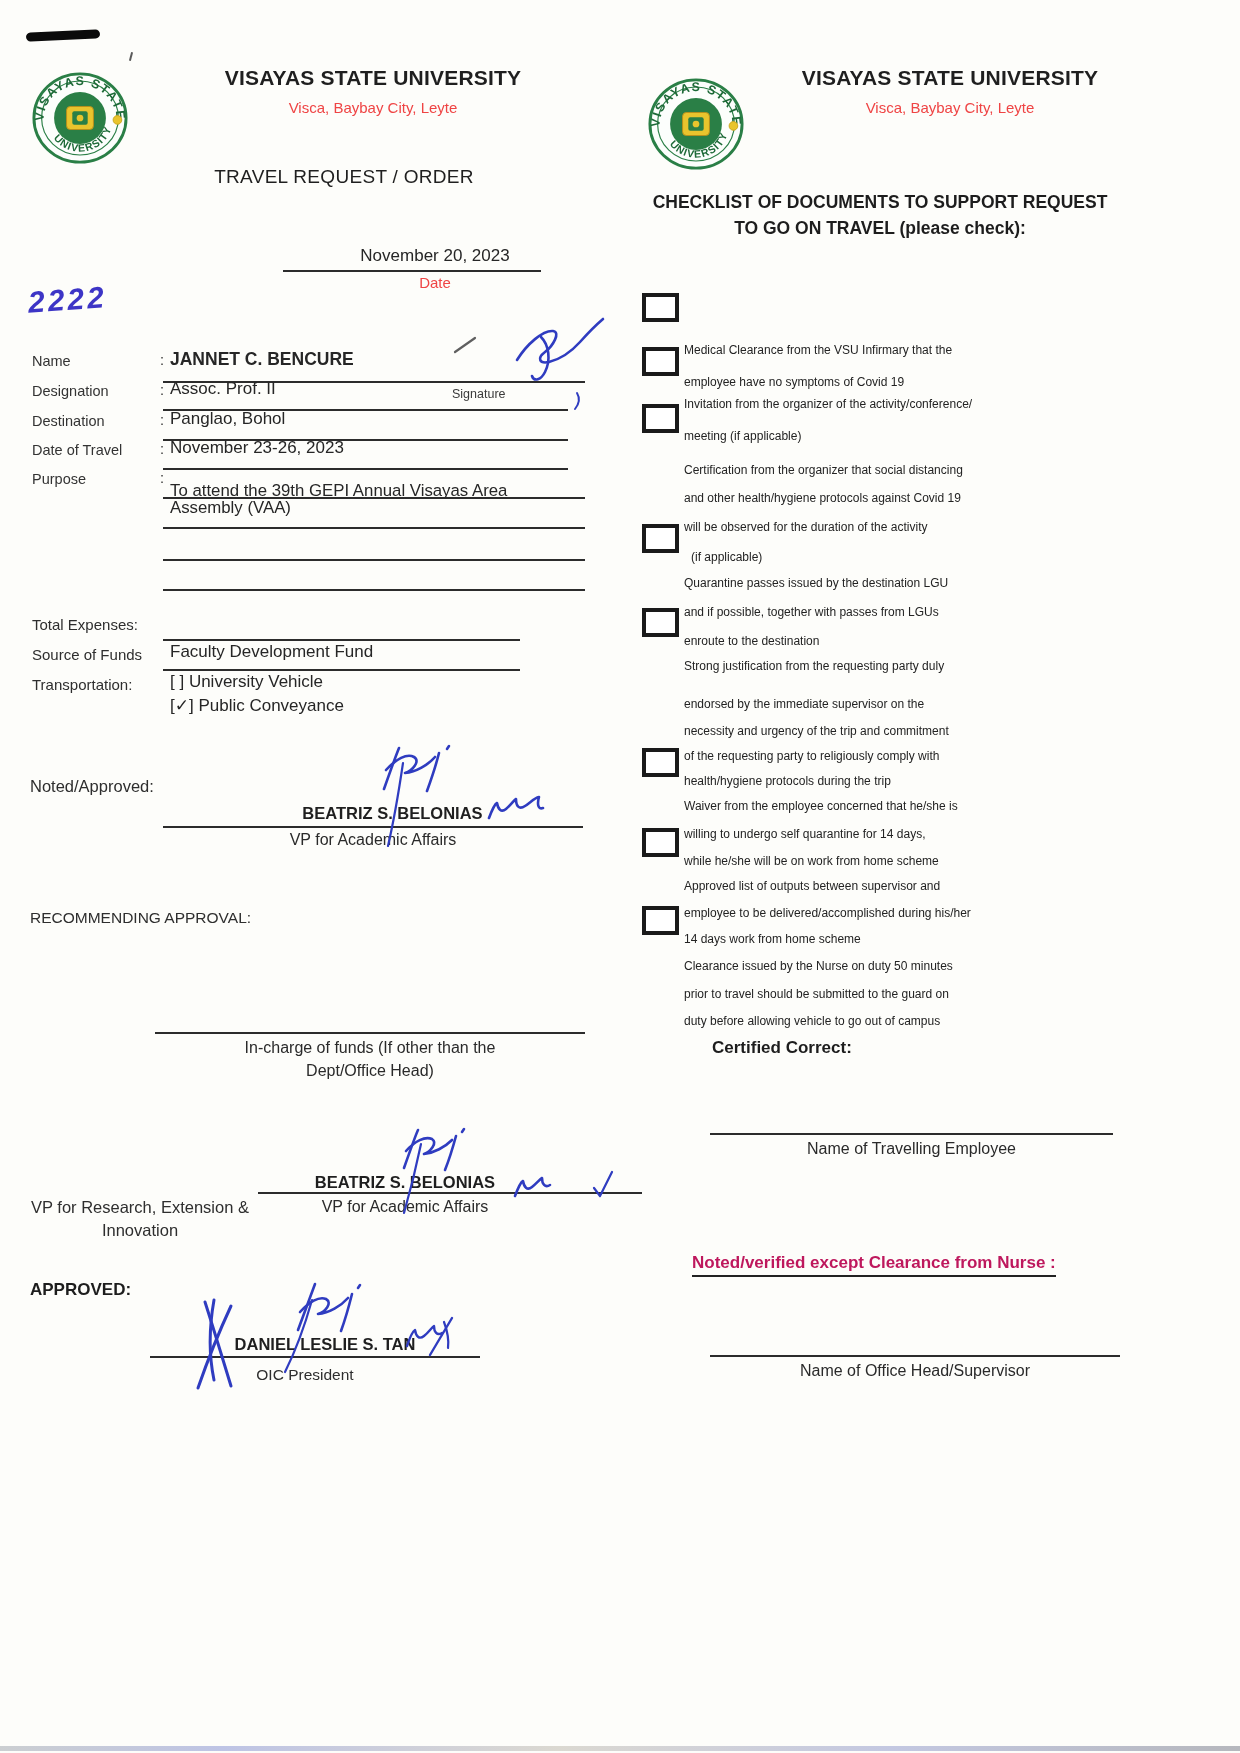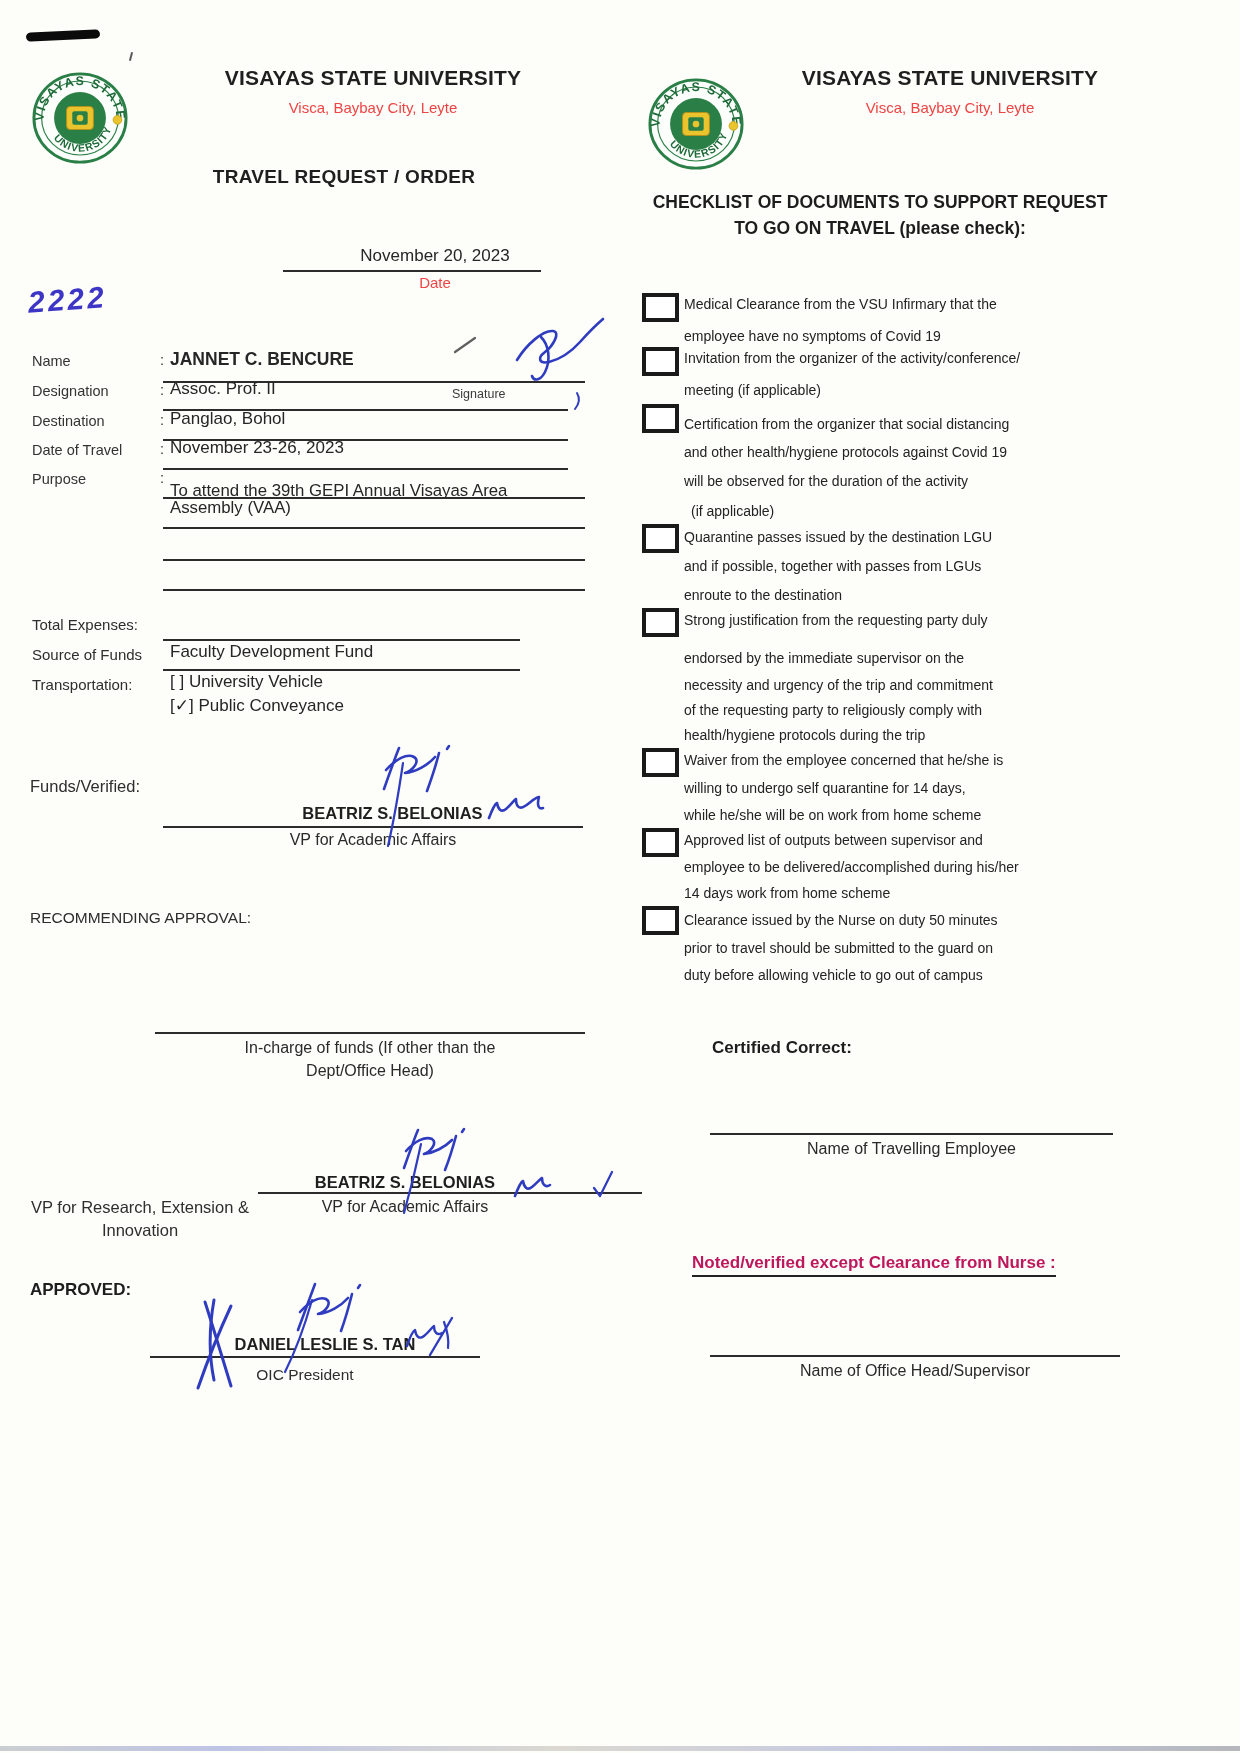--- a/index.html
+++ b/index.html
@@ -3,25 +3,25 @@
 <meta charset="utf-8">
 <style>
   html,body{margin:0;padding:0;background:#ffffff;}
   .page{position:relative;width:1240px;height:1753px;background:#fdfdfa;overflow:hidden;
         font-family:"Liberation Sans","DejaVu Sans",sans-serif;color:#2e2e2e;}
   .t{position:absolute;white-space:nowrap;line-height:1.15;}
   .c{text-align:center;}
   .b{font-weight:bold;}
   .h1{font-size:21px;font-weight:bold;color:#1f1f1f;letter-spacing:.2px;}
   .h2{font-size:15px;color:#ef4444;}
-  .h3{font-size:19px;font-weight:bold;color:#1f1f1f;letter-spacing:.3px;}
+  .h3{font-size:19px;font-weight:normal;color:#1f1f1f;letter-spacing:.3px;}
   .h4{font-size:17.5px;font-weight:bold;color:#1d1d1d;}
   .lbl{font-size:14.5px;color:#333;}
   .val{font-size:17px;color:#262626;}
-  .chk{font-size:14px;color:#232323;}
+  .chk{font-size:12px;color:#232323;margin-top:48px;}
   .cap{font-size:16px;color:#2a2a2a;}
   .line{position:absolute;height:0;border-bottom:2px solid #2c2c2c;}
   .cbx{position:absolute;width:29px;height:21px;border:4px solid #1a1a1a;background:#fff;}
   .hand{font-size:30px;font-style:italic;font-weight:600;color:#3d35c6;transform:rotate(-4deg);letter-spacing:3px;}
   .scan-bar{position:absolute;left:26px;top:31px;width:74px;height:9px;background:#0b0b0b;border-radius:5px;transform:rotate(-2.5deg);}
   .tickmark{position:absolute;left:130px;top:52px;width:2px;height:9px;background:#5a5a5a;transform:rotate(14deg);}
   .edge-strip{position:absolute;left:0;top:1746px;width:1240px;height:5px;opacity:.5;
       background:linear-gradient(90deg,#9aa0a8,#7f8bd0 18%,#b9b4a8 45%,#8a93c9 72%,#6f7280);}
   .ink{position:absolute;left:0;top:0;pointer-events:none;}
   .ul-label{border-bottom:2px solid #222;padding-bottom:2px;}
@@ -96,21 +96,21 @@
 
   <div class="t" style="left:32px;top:616px;font-size:15px">Total Expenses:</div>
   <div class="line" style="left:163px;top:639px;width:357px"></div>
   <div class="t" style="left:32px;top:646px;font-size:15px">Source of Funds</div>
   <div class="t val" style="left:170px;top:642px">Faculty Development Fund</div>
   <div class="line" style="left:163px;top:669px;width:357px"></div>
   <div class="t" style="left:32px;top:676px;font-size:15px">Transportation:</div>
   <div class="t val" style="left:170px;top:672px">[ ] University Vehicle</div>
   <div class="t val" style="left:170px;top:696px">[✓] Public Conveyance</div>
 
-  <div class="t" style="left:30px;top:777px;font-size:16.5px">Funds/Verified:</div>
+  <div class="t" style="left:30px;top:777px;font-size:16.5px">Noted/Approved:</div>
   <div class="t c b" style="left:200px;top:804px;width:385px;font-size:16.5px;color:#1f1f1f">BEATRIZ S. BELONIAS</div>
   <div class="line" style="left:163px;top:826px;width:420px"></div>
   <div class="t c cap" style="left:163px;top:831px;width:420px">VP for Academic Affairs</div>
 
   <div class="t" style="left:30px;top:909px;font-size:15.5px">RECOMMENDING APPROVAL:</div>
   <div class="line" style="left:155px;top:1032px;width:430px"></div>
   <div class="t c cap" style="left:155px;top:1039px;width:430px">In-charge of  funds (If other than the</div>
   <div class="t c cap" style="left:155px;top:1062px;width:430px">Dept/Office Head)</div>
 
   <div class="t c b" style="left:225px;top:1173px;width:360px;font-size:16.5px;color:#1f1f1f">BEATRIZ S. BELONIAS</div>

